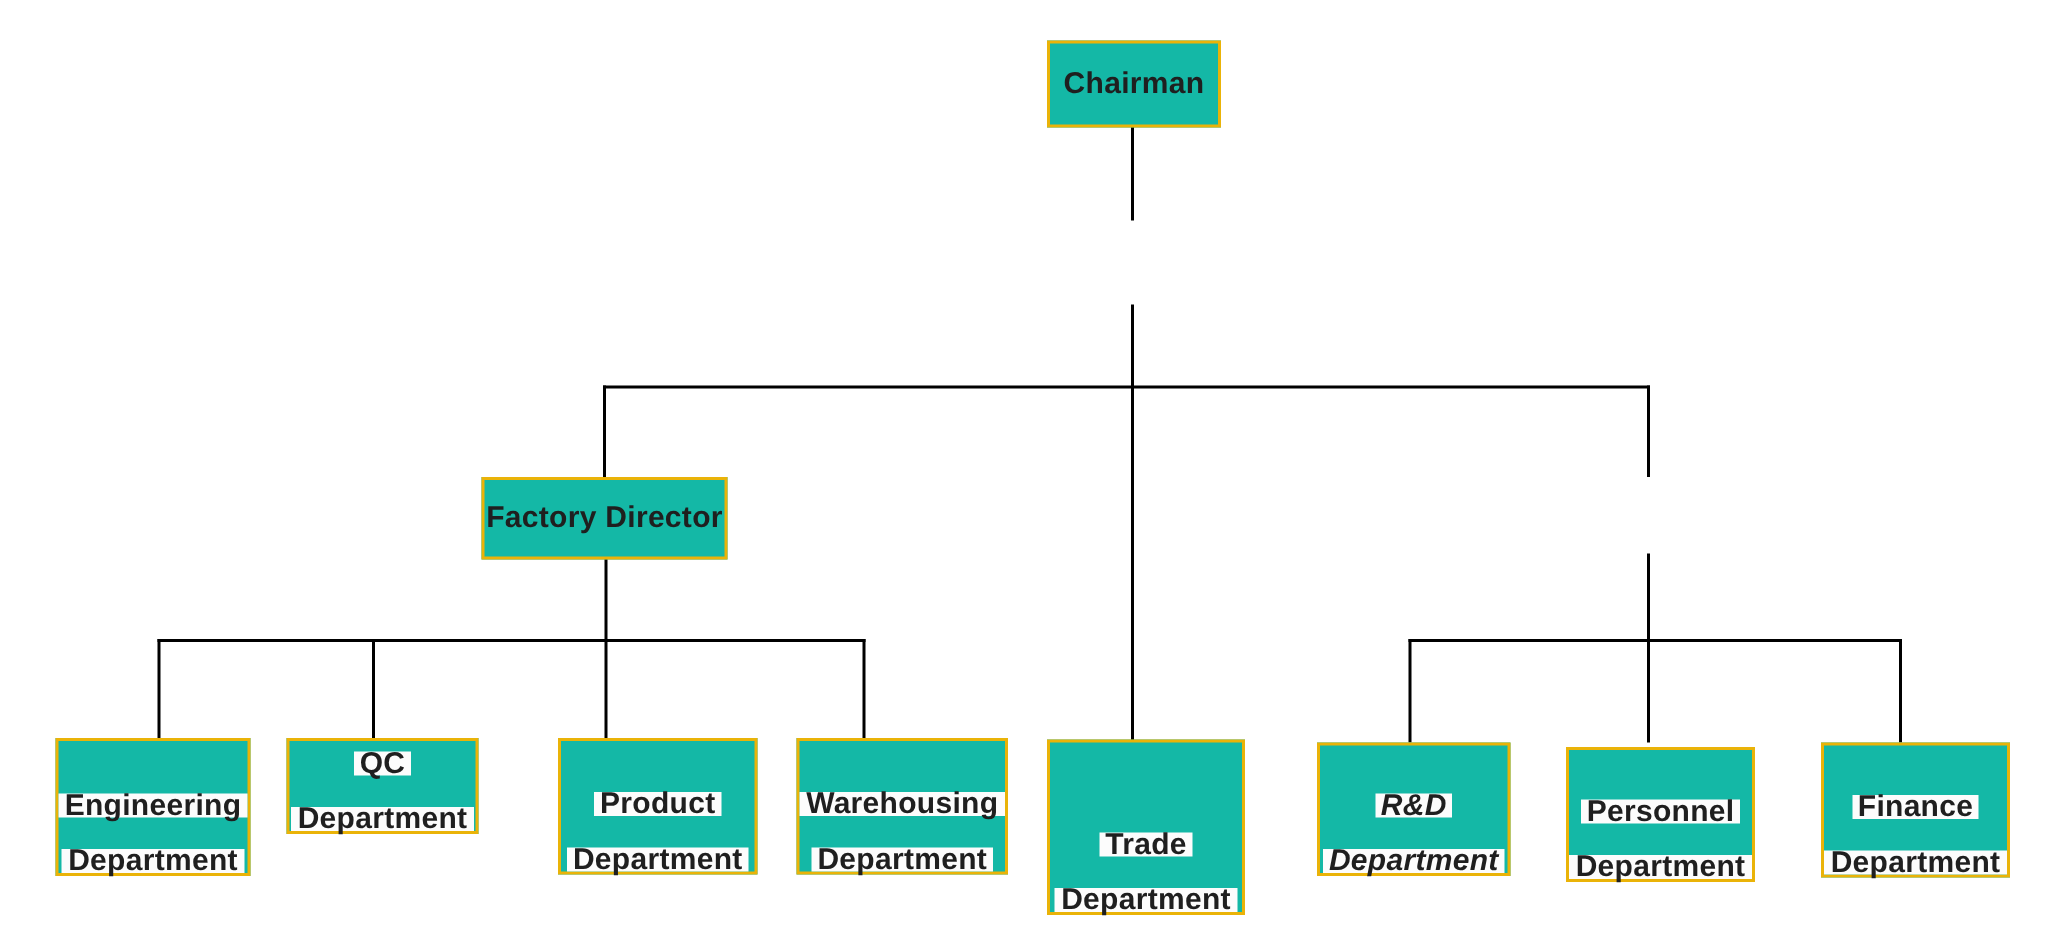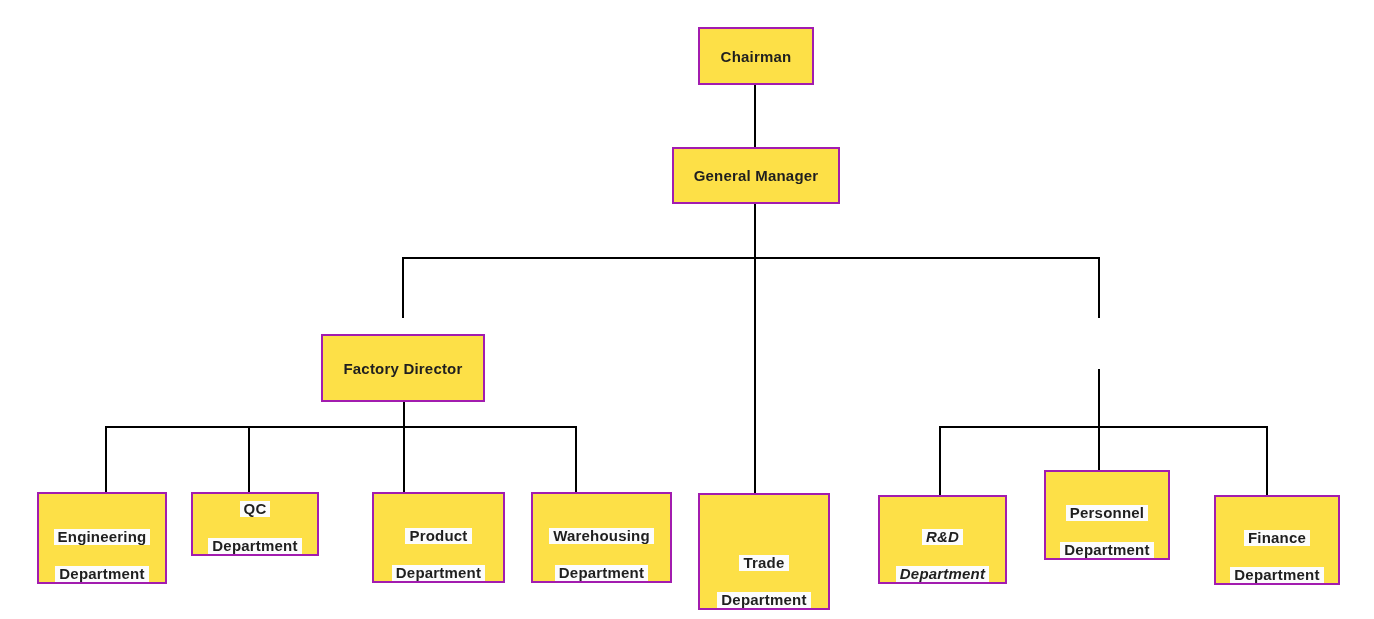--- a/index.html
+++ b/index.html
@@ -11,25 +11,25 @@
     position: relative;
     width: 1374px;
     height: 619px;
     background: #ffffff;
     font-family: "Liberation Sans", "DejaVu Sans", sans-serif;
     overflow: hidden;
   }
   .node {
     position: absolute;
     box-sizing: border-box;
-    background: #fde047;
-    border: 2px solid #a21caf;
+    background: #14b8a6;
+    border: 2px solid #eab308;
     color: #1f1f1f;
     font-weight: bold;
-    font-size: 15px;
+    font-size: 20px;
     display: flex;
     align-items: center;
     justify-content: center;
     text-align: center;
     letter-spacing: 0.2px;
   }
   .node.two-line {
     flex-direction: column;
     row-gap: 21px;
     line-height: 16px;
@@ -64,25 +64,22 @@
 
   <div class="line" style="left:1098px; top:369px; width:2px; height:126px;"></div>
   <div class="line" style="left:939px; top:426px; width:329px; height:2px;"></div>
   <div class="line" style="left:939px; top:426px; width:2px; height:69px;"></div>
   <div class="line" style="left:1266px; top:426px; width:2px; height:69px;"></div>
 
   <div class="node" style="left:698px; top:27px; width:116px; height:58px;">
     <span class="txt">Chairman</span>
   </div>
 
-  <div class="node" style="left:672px; top:147px; width:168px; height:57px;">
-    <span class="txt">General Manager</span>
-  </div>
 
-  <div class="node" style="left:321px; top:334px; width:164px; height:68px;">
+  <div class="node" style="left:321px; top:318px; width:164px; height:55px;">
     <span class="txt">Factory Director</span>
   </div>
 
 
   <div class="node two-line" style="left:37px; top:492px; width:130px; height:92px;">
     <span class="txt">Engineering</span>
     <span class="txt">Department</span>
   </div>
 
   <div class="node two-line" style="left:191px; top:492px; width:128px; height:64px;">
@@ -103,21 +100,21 @@
   <div class="node two-line" style="left:698px; top:493px; width:132px; height:117px;">
     <span class="txt">Trade</span>
     <span class="txt">Department</span>
   </div>
 
   <div class="node two-line" style="left:878px; top:495px; width:129px; height:89px;font-style:italic;">
     <span class="txt">R&amp;D</span>
     <span class="txt">Department</span>
   </div>
 
-  <div class="node two-line" style="left:1044px; top:470px; width:126px; height:90px;">
+  <div class="node two-line" style="left:1044px; top:498px; width:126px; height:90px;">
     <span class="txt">Personnel</span>
     <span class="txt">Department</span>
   </div>
 
   <div class="node two-line" style="left:1214px; top:495px; width:126px; height:90px;">
     <span class="txt">Finance</span>
     <span class="txt">Department</span>
   </div>
 
 </div>

